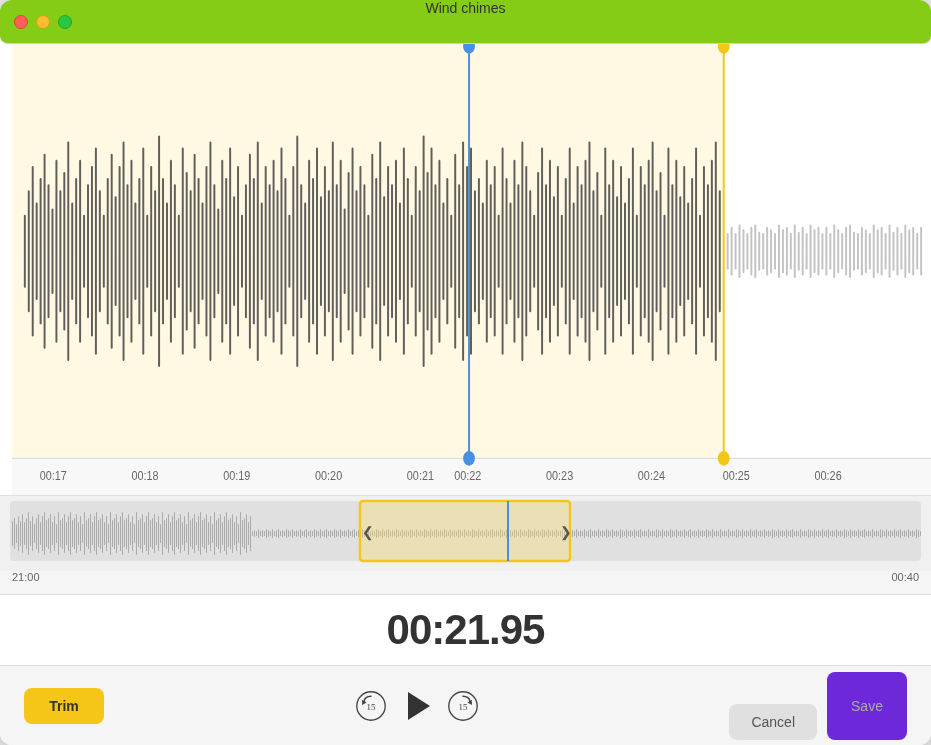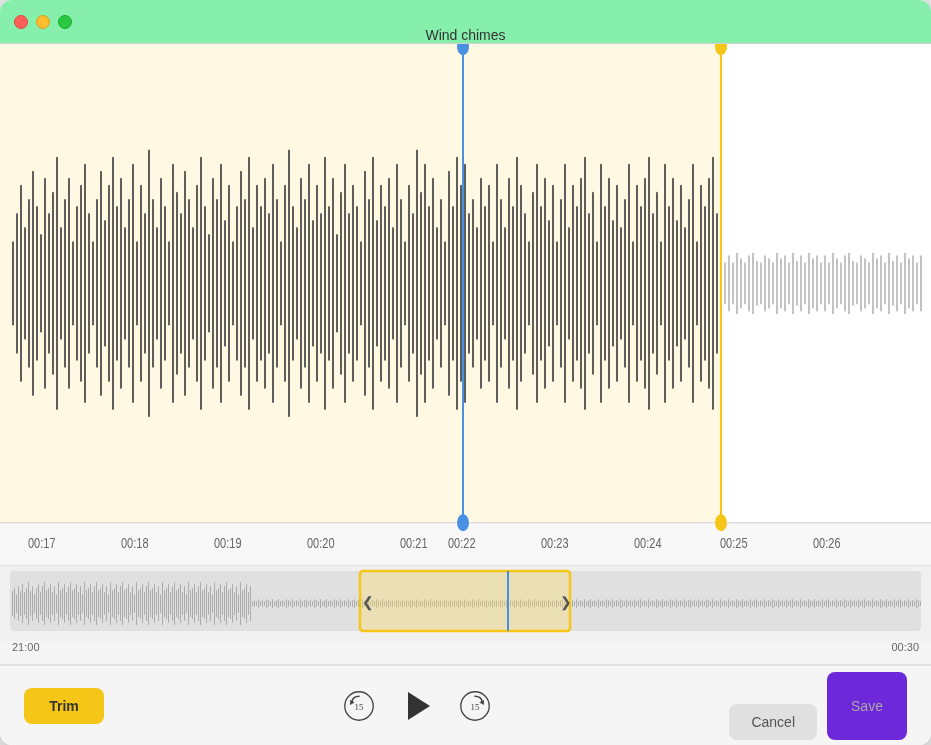--- a/index.html
+++ b/index.html
@@ -19,27 +19,28 @@
       border-radius: 12px;
       overflow: hidden;
       display: flex;
       flex-direction: column;
       box-shadow: 0 4px 30px rgba(0,0,0,0.3);
     }
 
     
     .title-bar {
       display: flex;
-      align-items: flex-end;
+      align-items: flex-start;
       justify-content: center;
       height: 44px;
-      background: #86efac;
+      background: #84cc16;
       border-bottom: 1px solid #d0d0d0;
       flex-shrink: 0;
       position: relative;
+      border-radius: 8px;
     }
 
     .traffic-lights {
       position: absolute;
       left: 14px;
       top: 50%;
       transform: translateY(-50%);
       display: flex;
       gap: 8px;
     }
@@ -60,20 +61,21 @@
       font-weight: 500;
       color: #333;
     }
 
     
     .waveform-main {
       flex: 1;
       position: relative;
       overflow: hidden;
       background: #ffffff;
+      padding-left: 12px;
     }
 
     
     .overview-section {
       height: 100px;
       background: #f5f5f5;
       border-top: 1px solid #e0e0e0;
       border-bottom: 1px solid #e0e0e0;
       position: relative;
       flex-shrink: 0;
@@ -122,21 +124,21 @@
       font-size: 14px;
       font-weight: 600;
       color: #333;
       cursor: pointer;
       min-width: 80px;
     }
 
     .center-controls {
       display: flex;
       align-items: center;
-      gap: 20px;
+      gap: 8px;
     }
 
     .rewind-btn, .forward-btn {
       width: 36px;
       height: 36px;
       border-radius: 50%;
       background: transparent;
       border: none;
       cursor: pointer;
       display: flex;
@@ -959,24 +961,27 @@
 
       <text x="362" y="41" font-size="14" fill="#555" font-family="Helvetica">❮</text>
       <text x="560" y="41" font-size="14" fill="#555" font-family="Helvetica">❯</text>
 
       <line x1="508" y1="5" x2="508" y2="65" stroke="#4a90e2" stroke-width="2"></line>
 
     </svg>
     
     <div style="display:flex; justify-content:space-between; padding: 0 12px; margin-top: -4px;">
       <span style="font-size:11px; color:#666;">21:00</span>
-      <span style="font-size:11px; color:#666;">00:30</span>
+      <span style="font-size:11px; color:#666;">00:40</span>
     </div>
   </div>
 
+  <div class="timer-section">
+    <span class="timer-display">00:21.95</span>
+  </div>
 
   <div class="controls-section">
 
     <div class="left-buttons">
       <button class="btn-yellow">Trim</button>
     </div>
 
     <div class="center-controls">
 
       <button class="rewind-btn">

